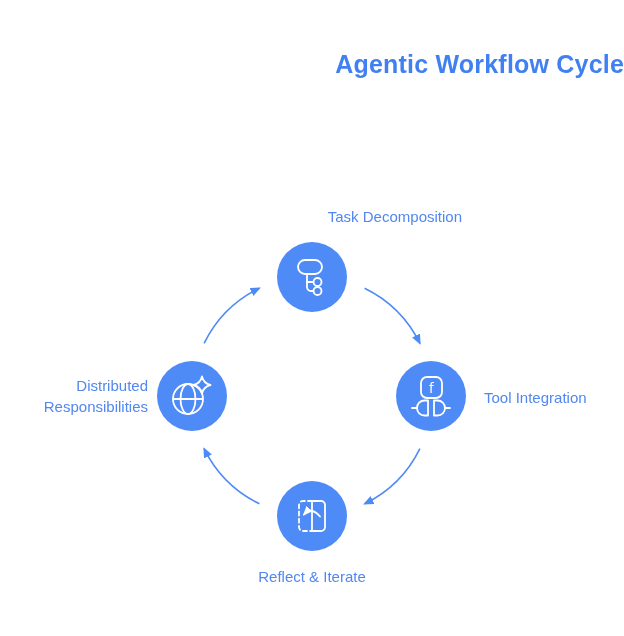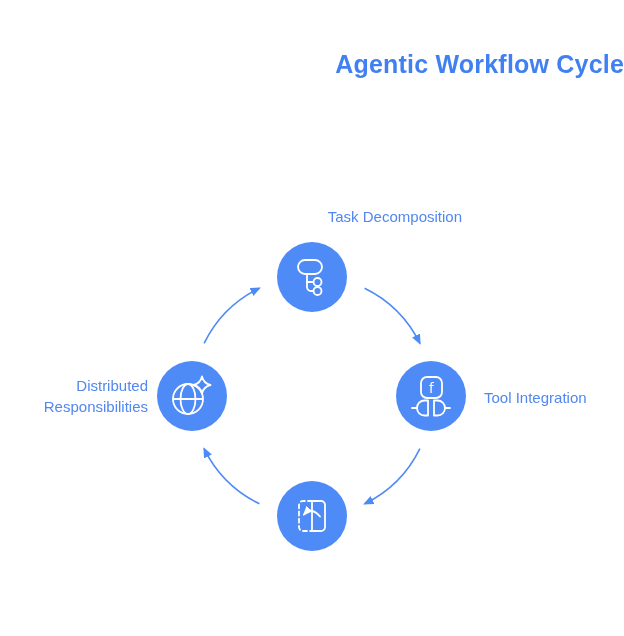--- a/index.html
+++ b/index.html
@@ -114,20 +114,21 @@
         <marker id="arrowWhite" markerWidth="7" markerHeight="7" refX="4.5" refY="2.25" orient="auto">
           <path d="M0,0 L5.5,2.25 L0,4.5 Z" fill="#ffffff"></path>
         </marker>
       </defs>
       <path class="icon-stroke" d="M23,8 H14 a4,4 0 0 0 -4,4 v22 a4,4 0 0 0 4,4 h9" stroke-dasharray="4 3.2"></path>
       <path class="icon-stroke" d="M23,8 h9 a4,4 0 0 1 4,4 v22 a4,4 0 0 1 -4,4 h-9"></path>
       <path class="icon-stroke" d="M23,8 V38"></path>
       <path class="icon-stroke" d="M31,23.5 Q22.5,13.5 15,21.5" marker-end="url(#arrowWhite)"></path>
     </svg>
   </div>
+  <div class="node-label label-bottom">Reflect &amp; Iterate</div>
 
   <div class="node-circle" style="left:157px; top:361px;">
     <svg width="46" height="46" viewBox="0 0 46 46">
       <circle class="icon-stroke" cx="19" cy="26" r="15"></circle>
       <path class="icon-stroke" d="M4.5,26 H33.5"></path>
       <ellipse class="icon-stroke" cx="19" cy="26" rx="7.5" ry="15"></ellipse>
       <path d="M33,3.5 Q34.6,10.4 41.5,12 Q34.6,13.6 33,20.5 Q31.4,13.6 24.5,12 Q31.4,10.4 33,3.5 Z" fill="#4e8bf7" stroke="#ffffff" stroke-width="1.8" stroke-linejoin="round"></path>
     </svg>
   </div>
   <div class="node-label label-left">Distributed Responsibilities</div>

